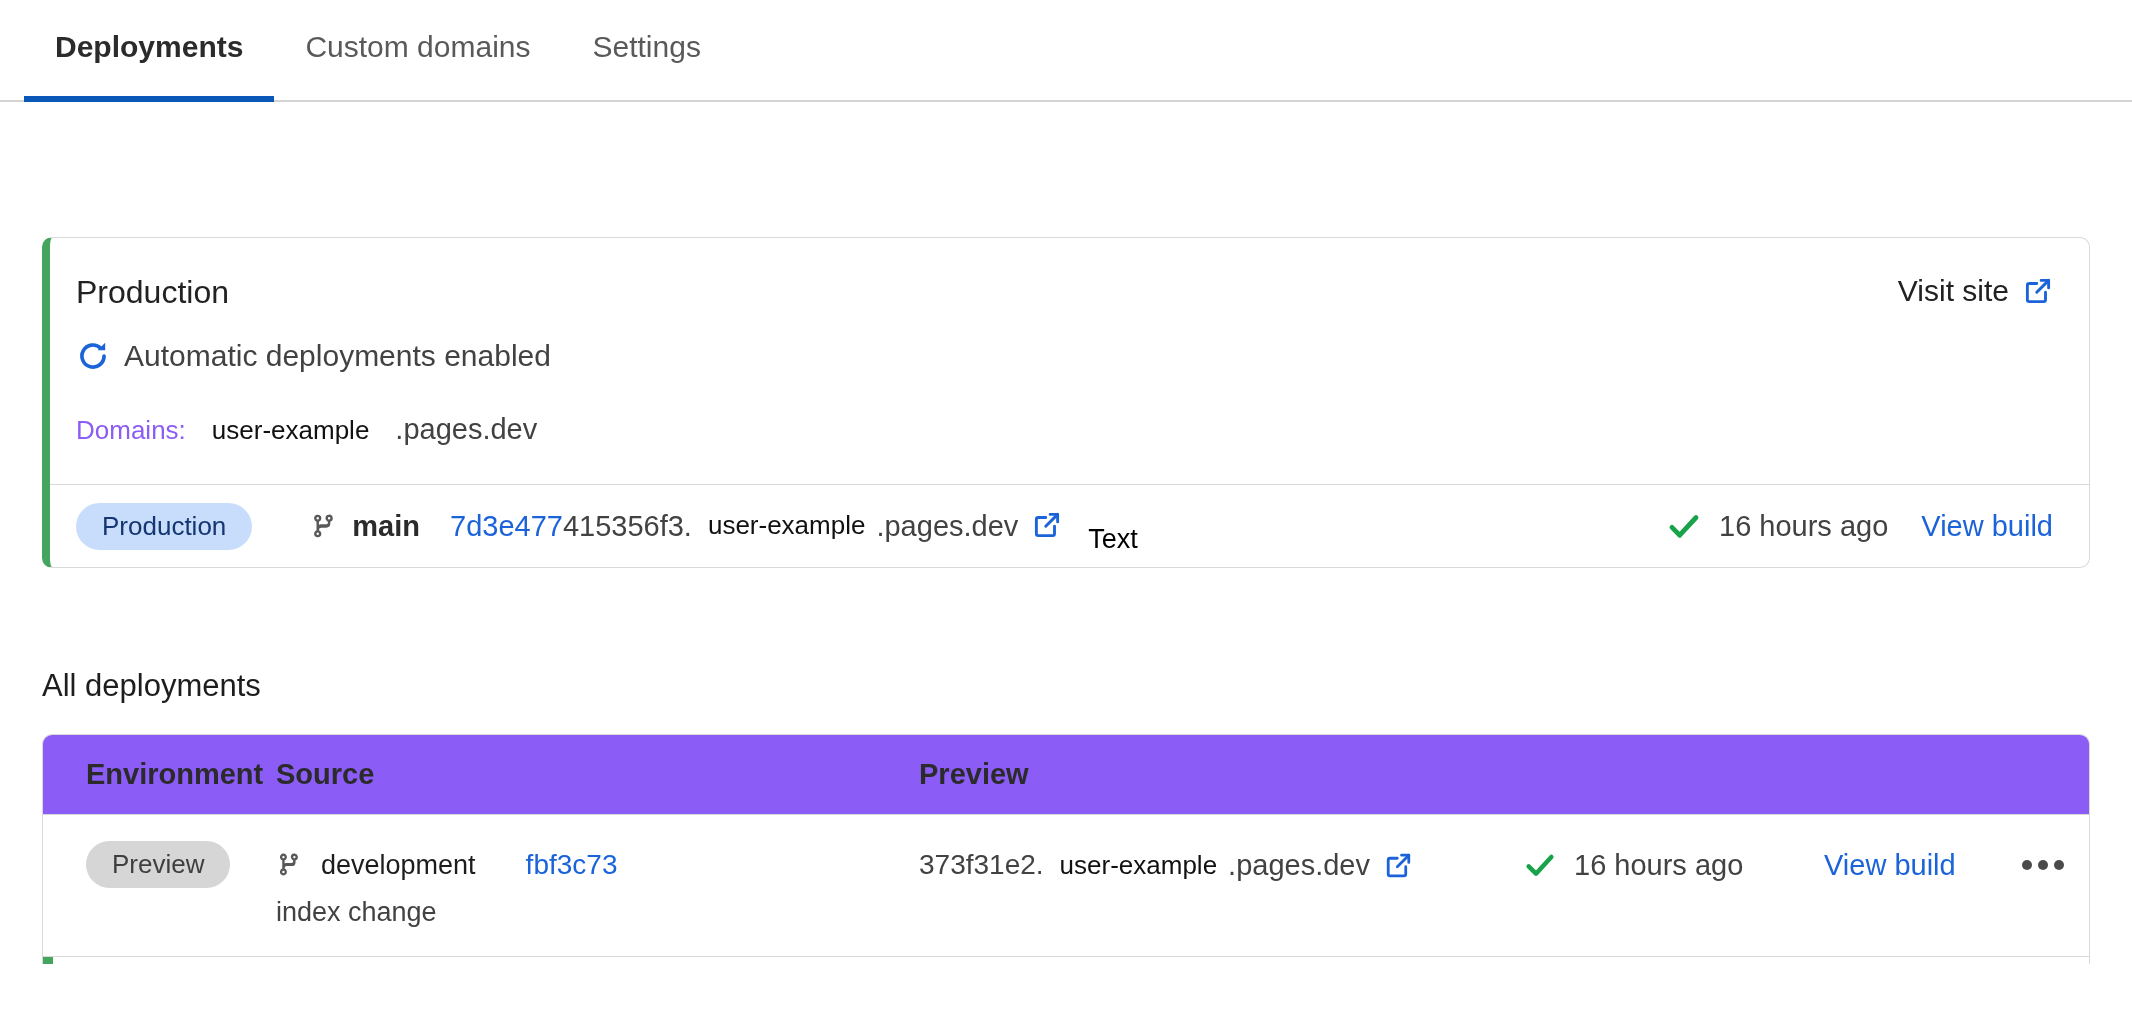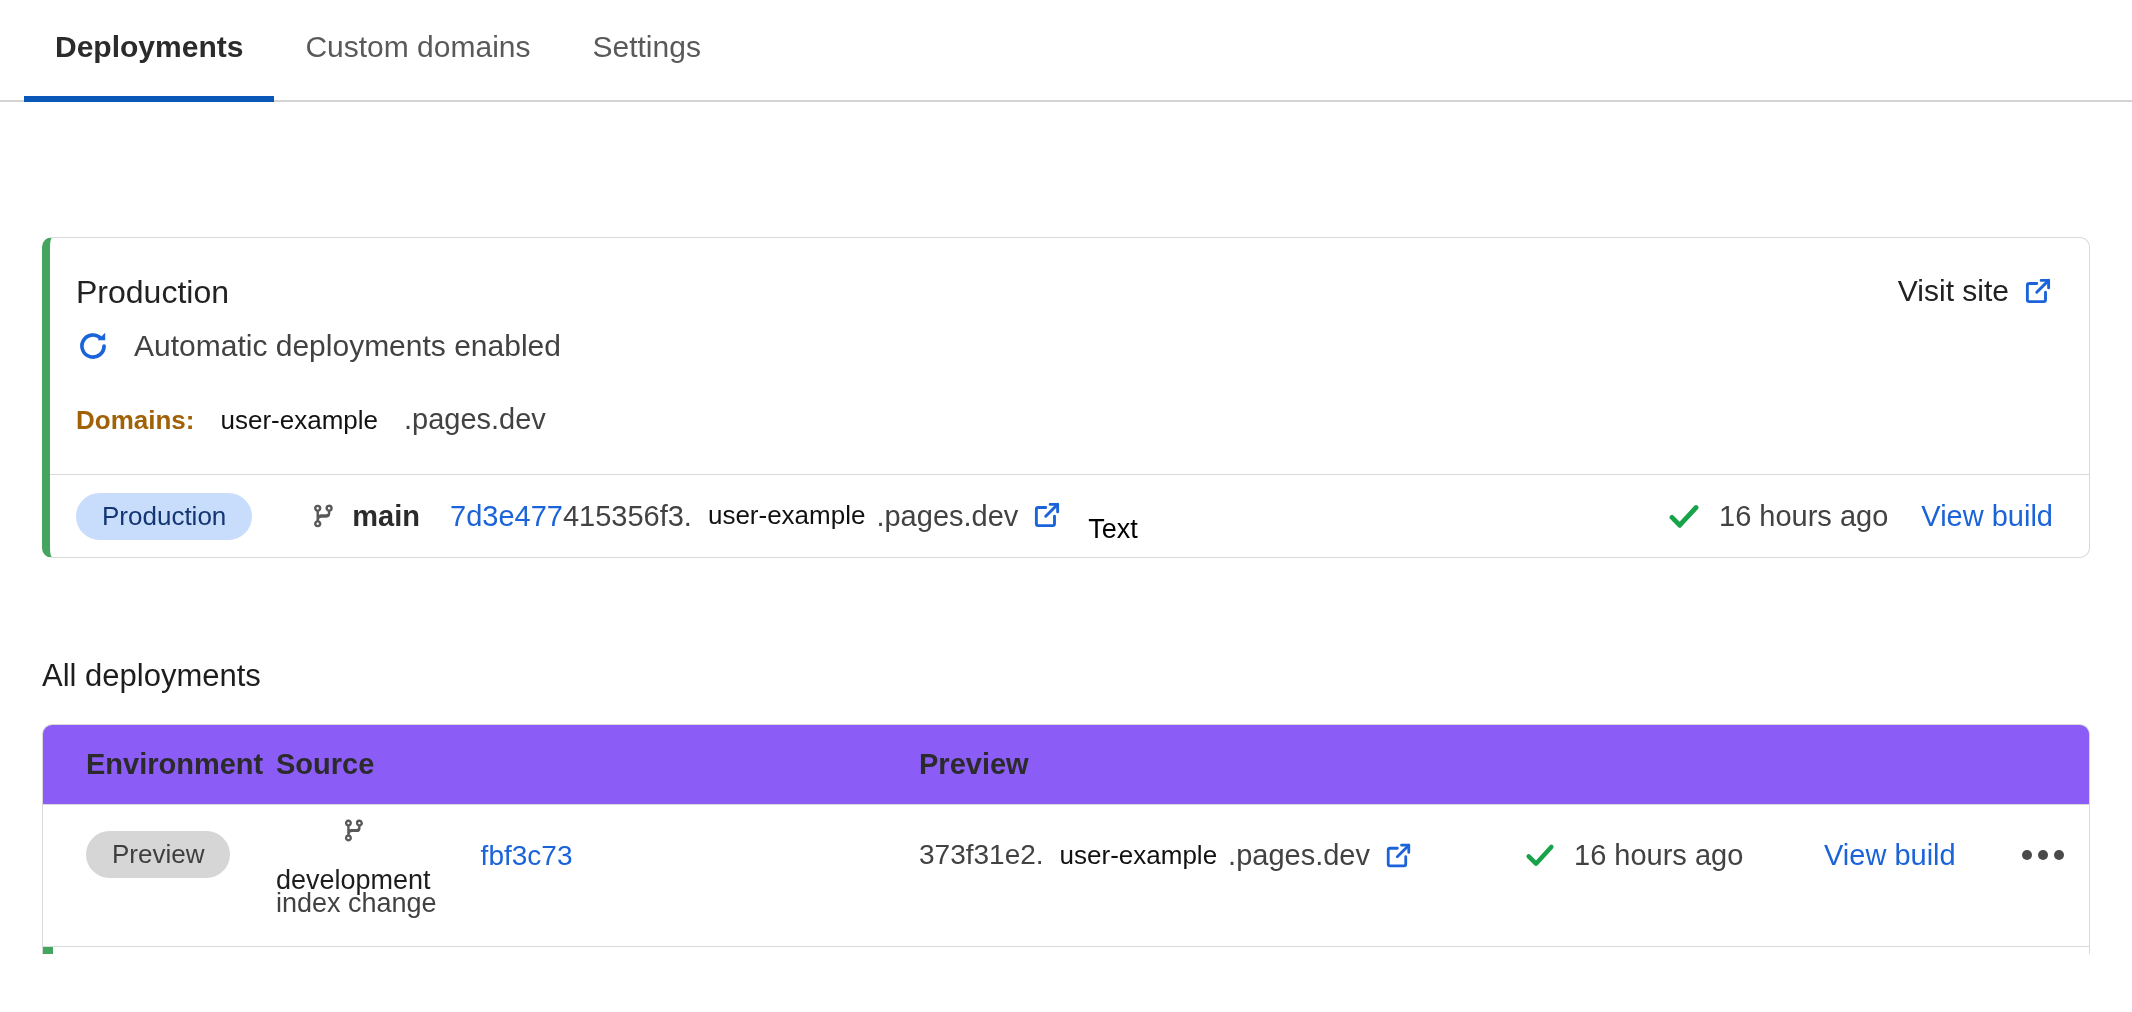--- a/index.html
+++ b/index.html
@@ -16,24 +16,24 @@
     height: 6px; background: #0b57b8; }
 
   
   .card { margin: 135px 42px 0 42px; border: 1px solid #d9d9d9; border-left: 8px solid #44a55f;
     border-radius: 10px; background: #fff; }
   .card-top { padding: 36px 36px 0 26px; }
   .card-head { display: flex; justify-content: space-between; align-items: flex-start; }
   .card-title { font-size: 32px; font-weight: 500; color: #222; }
   .visit-site { display: inline-flex; align-items: center; gap: 14px; font-size: 30px;
     color: #222; cursor: pointer; }
-  .auto-line { display: flex; align-items: center; gap: 24px; margin-top: 18px;
+  .auto-line { display: flex; align-items: center; gap: 14px; margin-top: 28px;
     font-size: 30px; color: #424242; }
   .domains-line { display: flex; align-items: baseline; gap: 26px; margin: 40px 0 38px 0; }
-  .domains-label { font-size: 26px; font-weight: 700; color: #a16207; }
+  .domains-label { font-size: 26px; font-weight: 400; color: #8b5cf6; }
   .domain-name { font-size: 26px; color: #111; }
   .domain-suffix { font-size: 29px; color: #424242; }
   .card-divider { height: 1px; background: #d9d9d9; }
   .prod-row { display: flex; align-items: center; padding: 18px 36px 18px 26px; height: 82px; }
 
   .pill { display: inline-flex; align-items: center; justify-content: center;
     border-radius: 999px; font-size: 26px; padding: 8px 26px; white-space: nowrap; }
   .pill-production { background: #c8ddfb; color: #143672; }
   .pill-preview { background: #d6d6d6; color: #3f3f3f; }
 
@@ -56,21 +56,21 @@
   .section-heading { font-size: 31px; color: #1d1d1d; margin: 100px 0 30px 42px; font-weight: 400; }
   .table { margin: 0 42px; border: 1px solid #d9d9d9; border-bottom: none;
     border-radius: 10px 10px 0 0; overflow: hidden; background: #fff; }
   .tgrid { display: grid; grid-template-columns: 190px 643px 605px 300px 197px 1fr;
     padding-left: 43px; align-items: center; }
   .thead { background: #8b5cf6; height: 80px; border-bottom: 1px solid #d9d9d9; }
   .th { font-size: 29px; font-weight: 700; color: #2b2b2b; }
   .tbody-row { height: 142px; border-bottom: 1px solid #d9d9d9; align-items: start;
     padding-top: 26px; }
   .cell-line { display: inline-flex; align-items: center; height: 48px; }
-  .source-cell .branch-group-t { display: inline-flex; align-items: center; gap: 20px; flex-direction: column; }
+  .source-cell .branch-group-t { display: inline-flex; gap: 20px; }
   .branch-name-t { font-size: 27px; color: #1d1d1d; }
   .commit-link-t { margin-left: 50px; font-size: 28px; }
   .commit-msg { font-size: 27px; color: #424242; margin-top: 8px; display: block; }
   .dots-btn { display: inline-flex; align-items: center; height: 48px; cursor: pointer; }
   .next-row-peek { height: 7px; display: flex; }
   .next-row-peek .green-notch { width: 10px; height: 7px; background: #44a55f; }
 
   .check-icon-wrap { display: inline-flex; }
   svg { display: block; }
 </style>

